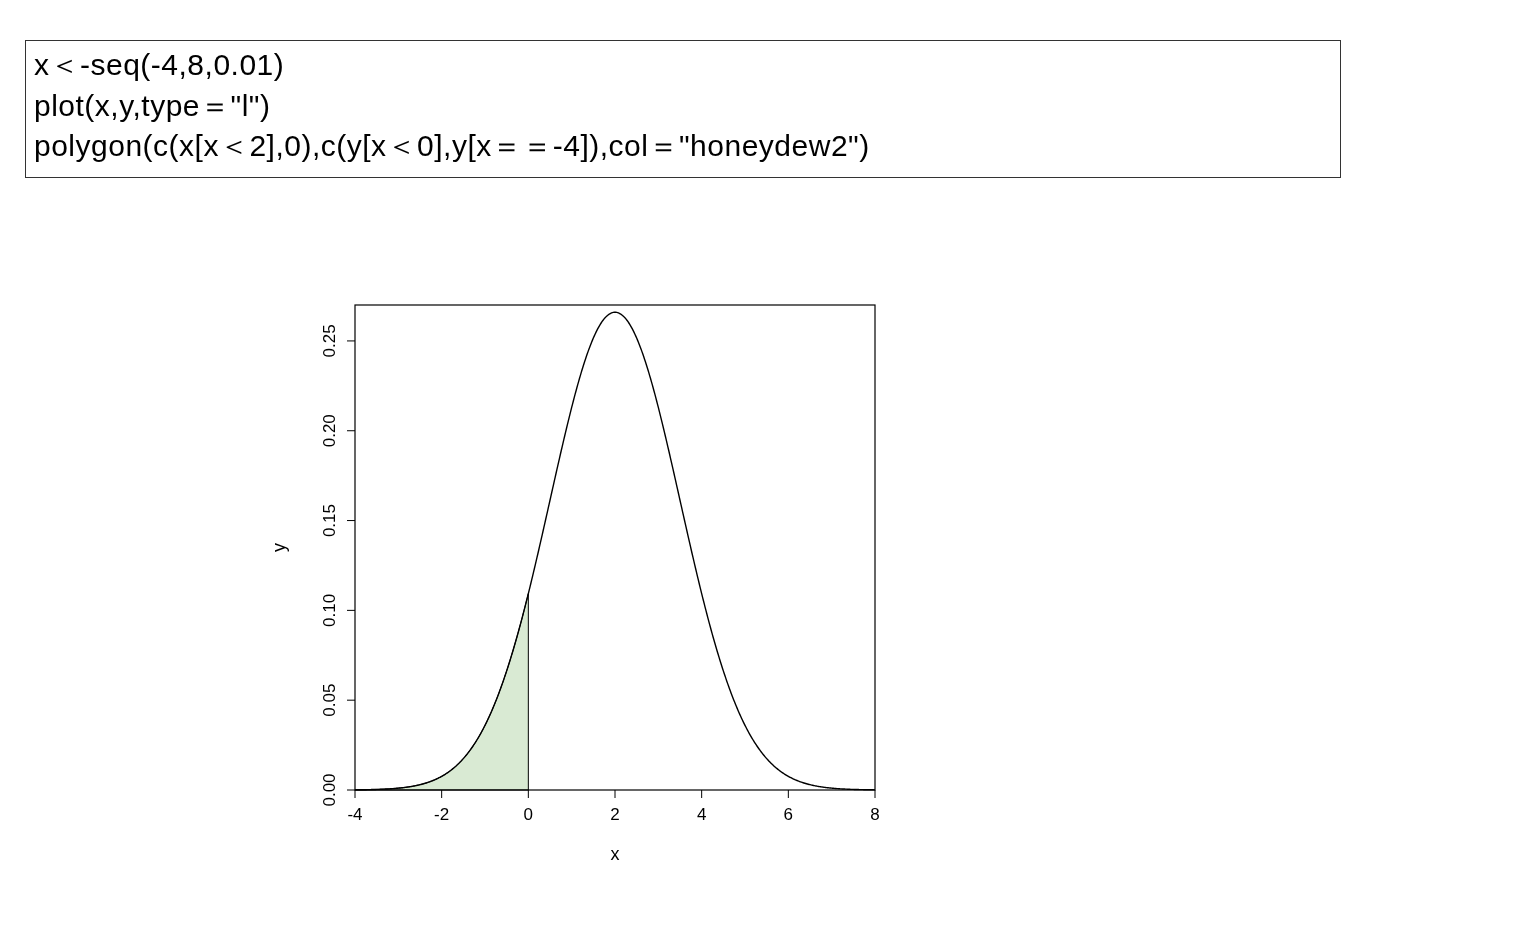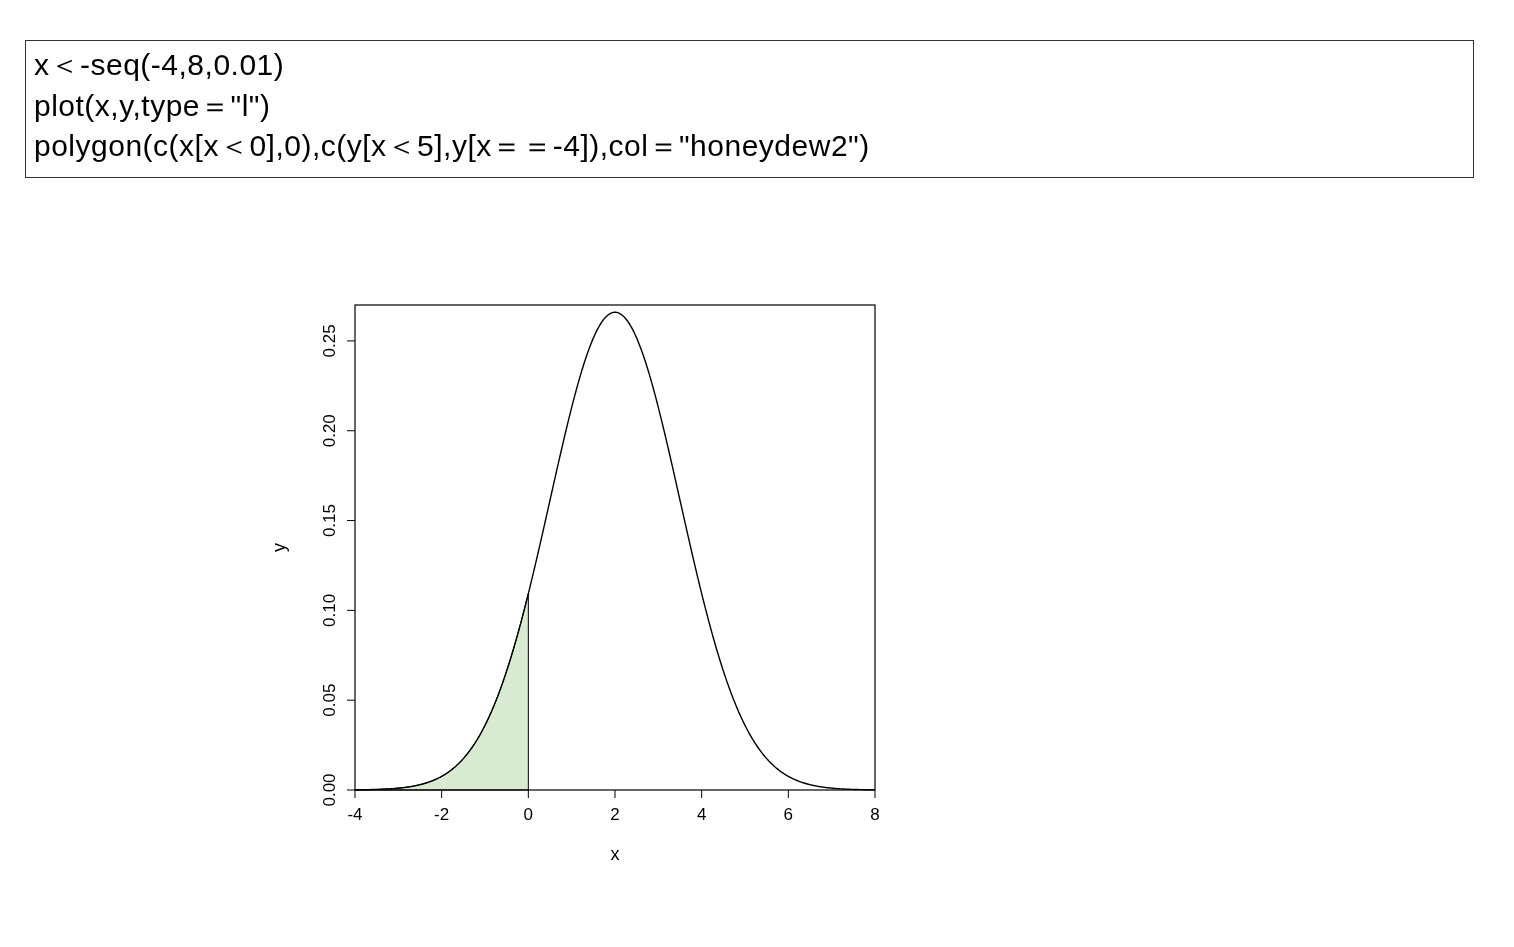--- a/index.html
+++ b/index.html
@@ -9,21 +9,21 @@
     height: 947px;
     background: #fff;
     font-family: Arial, Helvetica, sans-serif;
     color: #000;
     position: relative;
   }
   .code-box {
     position: absolute;
     left: 25px;
     top: 40px;
-    width: 1449px;
+    width: 1316px;
     border: 1px solid #333;
     padding: 4px 8px 10px 8px;
     box-sizing: border-box;
   }
   .code-box .line {
     font-size: 30px;
     letter-spacing: 0.5px;
     line-height: 1.35;
     white-space: pre;
   }
@@ -45,21 +45,21 @@
     fill: #000;
     font-family: Arial, Helvetica, sans-serif;
   }
 </style>
 </head>
 <body>
 
 <div class="code-box">
   <div class="line">x＜-seq(-4,8,0.01)</div>
   <div class="line">plot(x,y,type＝"l")</div>
-  <div class="line">polygon(c(x[x＜0],0),c(y[x＜5],y[x＝＝-4]),col＝"honeydew2")</div>
+  <div class="line">polygon(c(x[x＜2],0),c(y[x＜0],y[x＝＝-4]),col＝"honeydew2")</div>
 </div>
 
 <div class="plot-wrap">
   <svg id="plot-svg" width="700" height="640">
       <polygon points="95,500 95,499.839734174084 95.86666666666667,499.83096964857396 96.73333333333333,499.8217575040944 97.60000000000001,499.81207670982275 98.46666666666667,499.8019053474398 99.33333333333334,499.7912205789347 100.2,499.7799986135032 101.06666666666668,499.7682146735273 101.93333333333334,499.7558429596231 102.80000000000001,499.7428566147465 103.66666666666667,499.7292276873437 104.53333333333335,499.714927093538 105.4,499.6999245783406 106.26666666666668,499.68418867587843 107.13333333333334,499.66768666862936 108.00000000000001,499.6503845456571 108.86666666666667,499.63224695983985 109.73333333333335,499.61323718408573 110.60000000000001,499.59331706653194 111.46666666666668,499.57244698472164 112.33333333333334,499.5505857987579 113.20000000000002,499.527690803432 114.06666666666669,499.50371767932626 114.93333333333335,499.4786204428926 115.80000000000001,499.4523513955086 116.66666666666669,499.4248610715158 117.53333333333336,499.39609818524485 118.40000000000002,499.36600957703445 119.2666666666667,499.3345401582528 120.13333333333335,499.30163285533206 121.00000000000003,499.26722855282674 121.86666666666669,499.23126603551117 122.73333333333335,499.19368192953084 123.60000000000002,499.15441064262546 124.4666666666667,499.1133843034438 125.33333333333336,499.07053269997203 126.20000000000003,499.02578321709956 127.06666666666669,498.97906077334864 127.93333333333337,498.9302877567967 128.80000000000004,498.87938396022264 129.66666666666669,498.82626651550976 130.53333333333336,498.77084982734254 131.40000000000003,498.71304550623563 132.2666666666667,498.6527623009363 133.13333333333338,498.5899060302443 134.00000000000003,498.5243795142977 134.8666666666667,498.4560825053723 135.73333333333338,498.3849116182492 136.60000000000002,498.310760260206 137.4666666666667,498.2335185606903 138.33333333333337,498.1530733007378 139.20000000000005,498.0693078422002 140.06666666666672,497.9821020568515 140.9333333333334,497.8913322554441 141.80000000000004,497.79687111679067 142.6666666666667,497.6985876169488 143.5333333333334,497.59634695859216 144.40000000000003,497.4900105006516 145.2666666666667,497.3794356883164 146.13333333333338,497.2644759834872 147.00000000000006,497.1449807957767 147.8666666666667,497.02079541415685 148.73333333333338,496.89176093935697 149.60000000000005,496.7577142171167 150.4666666666667,496.6184877724063 151.33333333333337,496.4739097447261 152.20000000000005,496.323803824603 153.06666666666672,496.16798919140376 153.9333333333334,496.0062804525905 154.80000000000007,495.83848758454405 155.6666666666667,495.664415875088 156.5333333333334,495.483865867846 157.40000000000006,495.29663330857153 158.2666666666667,495.10250909358973 159.13333333333338,494.9012792204962 160.00000000000006,494.6927247412594 160.86666666666673,494.4766217178779 161.7333333333334,494.252741180744 162.60000000000008,494.0208490898716 163.46666666666673,493.7807062991455 164.33333333333337,493.53206852375484 165.20000000000005,493.2746863109738 166.06666666666672,493.0083050144552 166.9333333333334,492.73266477220733 167.80000000000007,492.4475004884223 168.66666666666674,492.1525418193295 169.5333333333334,491.84751316324804 170.40000000000006,491.5321336550137 171.26666666666674,491.20611716495665 172.13333333333338,490.86917230260894 173.00000000000006,490.52100242532026 173.86666666666673,490.1613056519613 174.7333333333334,489.78977488189474 175.60000000000008,489.4060978193949 176.46666666666675,489.00995700369504 177.3333333333334,488.6010298448431 178.20000000000007,488.1789886655449 179.06666666666675,487.743500749173 179.9333333333334,487.29422839411853 180.80000000000007,486.8308289746624 181.66666666666674,486.35295500853886 182.53333333333342,485.86025423136397 183.4000000000001,485.3523696780992 184.26666666666677,484.8289397717149 185.1333333333334,484.28959841922 186.00000000000009,483.7339751152159 186.86666666666676,483.1616950531327 187.7333333333334,482.5723792442987 188.60000000000008,481.9656446449924 189.46666666666675,481.3411042916189 190.33333333333343,480.6983674441487 191.2000000000001,480.03703973795103 192.06666666666678,479.3567233441474 192.93333333333342,478.6570171386051 193.80000000000007,477.93751687968364 194.66666666666674,477.19781539483847 195.53333333333342,476.43750277618165 196.4000000000001,475.6561665850875 197.26666666666677,474.85339206592596 198.13333333333344,474.0287623689954 199.00000000000009,473.1818587827189 199.86666666666676,472.31226097515724 200.7333333333334,471.4195472448824 201.60000000000008,470.50329478124553 202.46666666666675,469.56307993406097 203.33333333333343,468.59847849271813 204.2000000000001,467.6090659747217 205.06666666666678,466.5944179236465 205.93333333333342,465.5541102164843 206.8000000000001,464.4877193803443 207.66666666666677,463.39482291845803 208.53333333333342,462.2749996454248 209.4000000000001,461.12783003162144 210.26666666666677,459.9528965566839 211.13333333333344,458.74978407195795 212.0000000000001,457.5180801717968 212.8666666666668,456.25737557357235 213.73333333333343,454.967264506251 214.6000000000001,453.6473451073678 215.46666666666678,452.29721982821934 216.33333333333343,450.91649584707943 217.2000000000001,449.50478549022546 218.06666666666678,448.061706660547 218.93333333333345,446.5868832734924 219.80000000000013,445.0799457000945 220.6666666666668,443.54053121679556 221.53333333333345,441.9682844617804 222.40000000000012,440.36285789750764 223.2666666666668,438.7239122791107 224.13333333333344,437.05111712832803 225.0000000000001,435.34415121260173 225.86666666666676,433.6027030289682 226.73333333333346,431.8264712923506 227.6000000000001,430.0151654278418 228.46666666666678,428.16850606655635 229.33333333333346,426.28622554460856 230.20000000000013,424.36806840476186 231.06666666666678,422.4137919002777 231.93333333333345,420.42316650047735 232.80000000000013,418.39597639751423 233.66666666666677,416.332020013842 234.53333333333347,414.2311105098471 235.40000000000012,412.09307629110197 236.2666666666668,409.9177615146815 237.13333333333347,407.7050265939735 238.0000000000001,405.45474870139805 238.8666666666668,403.1668222684446 239.73333333333346,400.84115948241845 240.60000000000014,398.47769077928166 241.46666666666678,396.07636533196103 242.33333333333348,393.6371515334884 243.20000000000013,391.16003747432757 244.06666666666678,388.6450314132362 244.93333333333348,386.09216224100254 245.80000000000013,383.50147993639035 246.6666666666668,380.8730560136215 247.53333333333347,378.2069839607178 248.40000000000015,375.5033796680227 249.2666666666668,372.76238184621894 250.13333333333347,369.9841524331558 251.00000000000014,367.16887698879964 251.8666666666668,364.3167650776197 252.7333333333335,361.42805063772346 253.60000000000014,358.5029923360553 254.4666666666668,355.5418739089789 255.33333333333348,352.54500448756244 256.20000000000016,349.51271890689395 257.06666666666683,346.4453779987616 257.9333333333335,343.34336886703466 258.8000000000002,340.2071051450955 259.6666666666668,337.0370272346788 260.53333333333353,333.83360252548493 261.40000000000015,330.5973255949456 262.26666666666677,327.3287183875343 263.1333333333335,324.0283303730252 264.0000000000001,320.69673868311975 264.8666666666668,317.33454822587873 265.73333333333346,313.9423917774097 266.60000000000014,310.52093005028144 267.4666666666668,307.07085173815756 268.3333333333335,303.5928735361552 268.3333333333333,500" fill="#d9ead3" stroke="#000" stroke-width="1"></polygon>
       <path d="M95 499.839734174084 L95.86666666666667 499.83096964857396 L96.73333333333333 499.8217575040944 L97.60000000000001 499.81207670982275 L98.46666666666667 499.8019053474398 L99.33333333333334 499.7912205789347 L100.2 499.7799986135032 L101.06666666666668 499.7682146735273 L101.93333333333334 499.7558429596231 L102.80000000000001 499.7428566147465 L103.66666666666667 499.7292276873437 L104.53333333333335 499.714927093538 L105.4 499.6999245783406 L106.26666666666668 499.68418867587843 L107.13333333333334 499.66768666862936 L108.00000000000001 499.6503845456571 L108.86666666666667 499.63224695983985 L109.73333333333335 499.61323718408573 L110.60000000000001 499.59331706653194 L111.46666666666668 499.57244698472164 L112.33333333333334 499.5505857987579 L113.20000000000002 499.527690803432 L114.06666666666669 499.50371767932626 L114.93333333333335 499.4786204428926 L115.80000000000001 499.4523513955086 L116.66666666666669 499.4248610715158 L117.53333333333336 499.39609818524485 L118.40000000000002 499.36600957703445 L119.2666666666667 499.3345401582528 L120.13333333333335 499.30163285533206 L121.00000000000003 499.26722855282674 L121.86666666666669 499.23126603551117 L122.73333333333335 499.19368192953084 L123.60000000000002 499.15441064262546 L124.4666666666667 499.1133843034438 L125.33333333333336 499.07053269997203 L126.20000000000003 499.02578321709956 L127.06666666666669 498.97906077334864 L127.93333333333337 498.9302877567967 L128.80000000000004 498.87938396022264 L129.66666666666669 498.82626651550976 L130.53333333333336 498.77084982734254 L131.40000000000003 498.71304550623563 L132.2666666666667 498.6527623009363 L133.13333333333338 498.5899060302443 L134.00000000000003 498.5243795142977 L134.8666666666667 498.4560825053723 L135.73333333333338 498.3849116182492 L136.60000000000002 498.310760260206 L137.4666666666667 498.2335185606903 L138.33333333333337 498.1530733007378 L139.20000000000005 498.0693078422002 L140.06666666666672 497.9821020568515 L140.9333333333334 497.8913322554441 L141.80000000000004 497.79687111679067 L142.6666666666667 497.6985876169488 L143.5333333333334 497.59634695859216 L144.40000000000003 497.4900105006516 L145.2666666666667 497.3794356883164 L146.13333333333338 497.2644759834872 L147.00000000000006 497.1449807957767 L147.8666666666667 497.02079541415685 L148.73333333333338 496.89176093935697 L149.60000000000005 496.7577142171167 L150.4666666666667 496.6184877724063 L151.33333333333337 496.4739097447261 L152.20000000000005 496.323803824603 L153.06666666666672 496.16798919140376 L153.9333333333334 496.0062804525905 L154.80000000000007 495.83848758454405 L155.6666666666667 495.664415875088 L156.5333333333334 495.483865867846 L157.40000000000006 495.29663330857153 L158.2666666666667 495.10250909358973 L159.13333333333338 494.9012792204962 L160.00000000000006 494.6927247412594 L160.86666666666673 494.4766217178779 L161.7333333333334 494.252741180744 L162.60000000000008 494.0208490898716 L163.46666666666673 493.7807062991455 L164.33333333333337 493.53206852375484 L165.20000000000005 493.2746863109738 L166.06666666666672 493.0083050144552 L166.9333333333334 492.73266477220733 L167.80000000000007 492.4475004884223 L168.66666666666674 492.1525418193295 L169.5333333333334 491.84751316324804 L170.40000000000006 491.5321336550137 L171.26666666666674 491.20611716495665 L172.13333333333338 490.86917230260894 L173.00000000000006 490.52100242532026 L173.86666666666673 490.1613056519613 L174.7333333333334 489.78977488189474 L175.60000000000008 489.4060978193949 L176.46666666666675 489.00995700369504 L177.3333333333334 488.6010298448431 L178.20000000000007 488.1789886655449 L179.06666666666675 487.743500749173 L179.9333333333334 487.29422839411853 L180.80000000000007 486.8308289746624 L181.66666666666674 486.35295500853886 L182.53333333333342 485.86025423136397 L183.4000000000001 485.3523696780992 L184.26666666666677 484.8289397717149 L185.1333333333334 484.28959841922 L186.00000000000009 483.7339751152159 L186.86666666666676 483.1616950531327 L187.7333333333334 482.5723792442987 L188.60000000000008 481.9656446449924 L189.46666666666675 481.3411042916189 L190.33333333333343 480.6983674441487 L191.2000000000001 480.03703973795103 L192.06666666666678 479.3567233441474 L192.93333333333342 478.6570171386051 L193.80000000000007 477.93751687968364 L194.66666666666674 477.19781539483847 L195.53333333333342 476.43750277618165 L196.4000000000001 475.6561665850875 L197.26666666666677 474.85339206592596 L198.13333333333344 474.0287623689954 L199.00000000000009 473.1818587827189 L199.86666666666676 472.31226097515724 L200.7333333333334 471.4195472448824 L201.60000000000008 470.50329478124553 L202.46666666666675 469.56307993406097 L203.33333333333343 468.59847849271813 L204.2000000000001 467.6090659747217 L205.06666666666678 466.5944179236465 L205.93333333333342 465.5541102164843 L206.8000000000001 464.4877193803443 L207.66666666666677 463.39482291845803 L208.53333333333342 462.2749996454248 L209.4000000000001 461.12783003162144 L210.26666666666677 459.9528965566839 L211.13333333333344 458.74978407195795 L212.0000000000001 457.5180801717968 L212.8666666666668 456.25737557357235 L213.73333333333343 454.967264506251 L214.6000000000001 453.6473451073678 L215.46666666666678 452.29721982821934 L216.33333333333343 450.91649584707943 L217.2000000000001 449.50478549022546 L218.06666666666678 448.061706660547 L218.93333333333345 446.5868832734924 L219.80000000000013 445.0799457000945 L220.6666666666668 443.54053121679556 L221.53333333333345 441.9682844617804 L222.40000000000012 440.36285789750764 L223.2666666666668 438.7239122791107 L224.13333333333344 437.05111712832803 L225.0000000000001 435.34415121260173 L225.86666666666676 433.6027030289682 L226.73333333333346 431.8264712923506 L227.6000000000001 430.0151654278418 L228.46666666666678 428.16850606655635 L229.33333333333346 426.28622554460856 L230.20000000000013 424.36806840476186 L231.06666666666678 422.4137919002777 L231.93333333333345 420.42316650047735 L232.80000000000013 418.39597639751423 L233.66666666666677 416.332020013842 L234.53333333333347 414.2311105098471 L235.40000000000012 412.09307629110197 L236.2666666666668 409.9177615146815 L237.13333333333347 407.7050265939735 L238.0000000000001 405.45474870139805 L238.8666666666668 403.1668222684446 L239.73333333333346 400.84115948241845 L240.60000000000014 398.47769077928166 L241.46666666666678 396.07636533196103 L242.33333333333348 393.6371515334884 L243.20000000000013 391.16003747432757 L244.06666666666678 388.6450314132362 L244.93333333333348 386.09216224100254 L245.80000000000013 383.50147993639035 L246.6666666666668 380.8730560136215 L247.53333333333347 378.2069839607178 L248.40000000000015 375.5033796680227 L249.2666666666668 372.76238184621894 L250.13333333333347 369.9841524331558 L251.00000000000014 367.16887698879964 L251.8666666666668 364.3167650776197 L252.7333333333335 361.42805063772346 L253.60000000000014 358.5029923360553 L254.4666666666668 355.5418739089789 L255.33333333333348 352.54500448756244 L256.20000000000016 349.51271890689395 L257.06666666666683 346.4453779987616 L257.9333333333335 343.34336886703466 L258.8000000000002 340.2071051450955 L259.6666666666668 337.0370272346788 L260.53333333333353 333.83360252548493 L261.40000000000015 330.5973255949456 L262.26666666666677 327.3287183875343 L263.1333333333335 324.0283303730252 L264.0000000000001 320.69673868311975 L264.8666666666668 317.33454822587873 L265.73333333333346 313.9423917774097 L266.60000000000014 310.52093005028144 L267.4666666666668 307.07085173815756 L268.3333333333335 303.5928735361552 L269.20000000000016 300.0877401364656 L270.06666666666683 296.5562241987863 L270.9333333333335 292.99912629514637 L271.8000000000002 289.41727482872466 L272.66666666666686 285.8115259262904 L273.53333333333353 282.18276330391956 L274.4000000000001 278.53189810567085 L275.2666666666668 274.85986871492963 L276.13333333333344 271.1676405381611 L277.0000000000001 267.4562057608431 L277.8666666666668 263.7265830753781 L278.73333333333346 259.9798173808191 L279.60000000000014 256.21697945427513 L280.4666666666668 252.43916559389353 L281.3333333333335 248.64749723335427 L282.20000000000016 244.8431205278434 L283.06666666666683 241.02720591150722 L283.93333333333345 237.20094762642879 L284.8000000000002 233.36556322319893 L285.6666666666668 229.52229303319598 L286.5333333333335 225.67239961272116 L287.40000000000015 221.81716715917804 L288.2666666666668 217.95790089951896 L289.13333333333344 214.09592645121995 L290.0000000000001 210.23258915608687 L290.8666666666668 206.3692533872283 L291.73333333333346 202.50730182957398 L292.60000000000014 198.64813473435294 L293.4666666666668 194.79316914798466 L294.3333333333335 190.94383811587522 L295.20000000000016 187.1015898616455 L296.06666666666683 183.26788694236137 L296.9333333333335 179.44420538036644 L297.8000000000002 175.63203377236 L298.66666666666686 171.8328723763973 L299.5333333333335 168.0482321775251 L300.40000000000015 164.2796339327994 L301.2666666666668 160.52860719647043 L302.1333333333335 156.79668932615067 L303.0000000000001 153.08542447081624 L303.86666666666684 149.39636254152254 L304.73333333333346 145.73105816575094 L305.60000000000014 142.09106962632745 L306.4666666666668 138.47795778588903 L307.3333333333335 134.89328499789843 L308.20000000000016 131.33861400523716 L309.06666666666683 127.8155068274312 L309.9333333333335 124.32552363759072 L310.8000000000002 120.87022163016479 L311.66666666666686 117.45115388063931 L312.53333333333353 114.06986819832218 L313.4000000000002 110.72790597338246 L314.2666666666669 107.42680101932655 L315.13333333333344 104.1680784121105 L316.00000000000017 100.95325332710348 L316.8666666666668 97.78382987512947 L317.7333333333335 94.66129993882527 L318.60000000000014 91.58714201056483 L319.46666666666687 88.56282003320553 L320.3333333333335 85.58978224491892 L321.20000000000016 82.66946002937567 L322.06666666666683 79.80326677255238 L322.9333333333335 76.99259672743364 L323.8000000000002 74.23882388787945 L324.66666666666686 71.54330087292556 L325.53333333333353 68.90735782278051 L326.4000000000002 66.33230130777793 L327.2666666666668 63.8194132515311 L328.13333333333355 61.36994986953101 L329.00000000000017 58.98514062441478 L329.8666666666669 56.66618719911793 L330.73333333333346 54.41426248911023 L331.6000000000002 52.23050961489514 L332.4666666666668 50.11604095593708 L333.3333333333335 48.071937207155884 L334.20000000000016 46.09924645910991 L335.06666666666683 44.19898330296189 L335.9333333333335 42.37212796129694 L336.8000000000002 40.61962544583395 L337.66666666666686 38.94238474304467 L338.53333333333353 37.34127802866067 L339.4000000000002 35.81713991201974 L340.2666666666669 34.37076671116654 L341.1333333333335 33.00291575959005 L342.0000000000002 31.714304745441382 L342.86666666666684 30.505611084040652 L343.7333333333336 29.377471324437863 L344.6000000000002 28.33048059075952 L345.46666666666687 27.365192059023798 L346.3333333333335 26.482116470070025 L347.20000000000016 25.681721679201814 L348.06666666666683 24.964432243101328 L348.9333333333335 24.330629044523334 L349.8000000000002 23.780648955233687 L350.66666666666686 23.31478453761264 L351.53333333333353 22.933283785288495 L352.4000000000002 22.636349903127325 L353.2666666666669 22.42414112684935 L354.13333333333355 22.296770582498766 L355.00000000000017 22.254306185938617 L355.86666666666684 22.296770582498766 L356.7333333333335 22.424141126849406 L357.6000000000002 22.636349903127382 L358.46666666666687 22.933283785288722 L359.33333333333354 23.314784537612866 L360.20000000000016 23.780648955233914 L361.0666666666669 24.330629044523505 L361.93333333333356 24.964432243101726 L362.80000000000024 25.6817216792021 L363.66666666666686 26.48211647007031 L364.5333333333335 27.365192059024253 L365.4000000000002 28.33048059075992 L366.2666666666669 29.377471324438318 L367.13333333333355 30.505611084041163 L368.00000000000017 31.71430474544195 L368.86666666666684 33.002915759590564 L369.7333333333336 34.370766711167164 L370.6000000000002 35.81713991202042 L371.46666666666687 37.34127802866146 L372.33333333333354 38.942384743045466 L373.2000000000003 40.6196254458348 L374.0666666666669 42.372127961297736 L374.9333333333335 44.1989833029628 L375.8000000000002 46.09924645911076 L376.66666666666686 48.07193720715679 L377.5333333333336 50.116040955938104 L378.4000000000002 52.23050961489611 L379.2666666666669 54.41426248911125 L380.13333333333355 56.66618719911895 L381.00000000000017 58.985140624415806 L381.8666666666669 61.36994986953215 L382.7333333333336 63.81941325153224 L383.60000000000025 66.33230130777906 L384.46666666666687 68.90735782278165 L385.33333333333354 71.54330087292675 L386.2000000000002 74.2388238878807 L387.0666666666669 76.99259672743489 L387.93333333333356 79.80326677255363 L388.8000000000002 82.66946002937686 L389.6666666666669 85.58978224492023 L390.5333333333336 88.56282003320683 L391.4000000000002 91.5871420105662 L392.2666666666669 94.66129993882663 L393.13333333333355 97.78382987513089 L394.0000000000003 100.95325332710502 L394.8666666666669 104.16807841211192 L395.7333333333335 107.42680101932808 L396.6000000000002 110.727905973384 L397.4666666666669 114.06986819832366 L398.3333333333336 117.45115388064079 L399.2000000000002 120.87022163016633 L400.0666666666669 124.32552363759225 L400.93333333333356 127.8155068274329 L401.80000000000024 131.3386140052388 L402.6666666666669 134.8932849979002 L403.5333333333336 138.47795778589074 L404.40000000000026 142.0910696263291 L405.2666666666669 145.7310581657527 L406.13333333333355 149.39636254152424 L407.0000000000002 153.085424470818 L407.8666666666669 156.79668932615255 L408.7333333333336 160.52860719647208 L409.60000000000025 164.27963393280112 L410.4666666666669 168.04823217752687 L411.3333333333336 171.8328723763991 L412.2000000000002 175.6320337723617 L413.0666666666669 179.4442053803682 L413.9333333333336 183.26788694236325 L414.8000000000003 187.1015898616473 L415.6666666666669 190.94383811587699 L416.53333333333353 194.79316914798642 L417.4000000000002 198.64813473435476 L418.26666666666694 202.50730182957574 L419.1333333333336 206.36925338723006 L420.0000000000002 210.23258915608875 L420.8666666666669 214.09592645122177 L421.7333333333336 217.95790089952072 L422.60000000000025 221.81716715917986 L423.4666666666669 225.67239961272293 L424.3333333333336 229.5222930331978 L425.2000000000003 233.36556322320075 L426.06666666666695 237.20094762643055 L426.93333333333356 241.027205911509 L427.80000000000024 244.84312052784514 L428.6666666666669 248.64749723335606 L429.5333333333336 252.43916559389527 L430.40000000000026 256.2169794542769 L431.26666666666694 259.9798173808208 L432.1333333333336 263.72658307537984 L433.0000000000002 267.45620576084485 L433.8666666666669 271.1676405381629 L434.73333333333363 274.85986871493134 L435.6000000000003 278.53189810567255 L436.4666666666669 282.18276330392126 L437.33333333333354 285.8115259262921 L438.2000000000003 289.41727482872636 L439.06666666666695 292.99912629514813 L439.9333333333336 296.55622419878796 L440.80000000000024 300.08774013646723 L441.66666666666697 303.59287353615684 L442.53333333333364 307.07085173815904 L443.40000000000026 310.52093005028297 L444.26666666666694 313.9423917774111 L445.13333333333355 317.3345482258801 L446.00000000000017 320.6967386831211 L446.8666666666669 324.02833037302634 L447.7333333333335 327.3287183875354 L448.60000000000014 330.5973255949466 L449.4666666666668 333.83360252548584 L450.3333333333335 337.03702723467967 L451.2000000000001 340.2071051450963 L452.0666666666668 343.34336886703534 L452.9333333333334 346.44537799876224 L453.8 349.5127189068945 L454.66666666666674 352.5450044875629 L455.53333333333336 355.54187390897937 L456.4 358.5029923360556 L457.26666666666665 361.4280506377237 L458.13333333333327 364.31676507761995 L458.99999999999994 367.1688769887998 L459.8666666666666 369.9841524331559 L460.73333333333323 372.76238184621894 L461.59999999999985 375.50337966802266 L462.4666666666665 378.20698396071765 L463.3333333333332 380.8730560136213 L464.1999999999998 383.5014799363902 L465.0666666666665 386.09216224100226 L465.9333333333331 388.64503141323587 L466.7999999999997 391.16003747432717 L467.66666666666646 393.63715153348795 L468.5333333333331 396.0763653319606 L469.3999999999997 398.47769077928115 L470.26666666666637 400.8411594824179 L471.133333333333 403.166822268444 L471.99999999999966 405.45474870139736 L472.86666666666633 407.7050265939728 L473.73333333333295 409.9177615146808 L474.59999999999957 412.09307629110117 L475.4666666666663 414.2311105098463 L476.3333333333329 416.3320200138412 L477.19999999999953 418.3959763975134 L478.0666666666662 420.42316650047644 L478.9333333333328 422.4137919002768 L479.7999999999995 424.3680684047609 L480.6666666666662 426.2862255446076 L481.5333333333328 428.1685060665554 L482.3999999999994 430.0151654278408 L483.2666666666661 431.8264712923496 L484.13333333333276 433.6027030289672 L484.9999999999994 435.34415121260065 L485.86666666666605 437.05111712832695 L486.73333333333267 438.7239122791096 L487.5999999999993 440.3628578975065 L488.466666666666 441.9682844617793 L489.33333333333263 443.5405312167944 L490.19999999999925 445.0799457000934 L491.0666666666659 446.58688327349125 L491.9333333333326 448.0617066605458 L492.7999999999992 449.50478549022426 L493.6666666666659 450.91649584707824 L494.5333333333325 452.29721982821815 L495.3999999999991 453.6473451073666 L496.26666666666586 454.9672645062498 L497.1333333333325 456.25737557357115 L497.9999999999991 457.51808017179553 L498.86666666666576 458.7497840719568 L499.7333333333324 459.95289655668273 L500.59999999999906 461.12783003162025 L501.46666666666573 462.2749996454237 L502.33333333333235 463.39482291845684 L503.19999999999897 464.4877193803431 L504.06666666666564 465.55411021648314 L504.9333333333323 466.5944179236453 L505.79999999999893 467.6090659747205 L506.6666666666656 468.598478492717 L507.5333333333322 469.56307993405983 L508.39999999999884 470.5032947812444 L509.26666666666557 471.4195472448813 L510.1333333333322 472.3122609751561 L510.9999999999988 473.18185878271777 L511.8666666666655 474.0287623689943 L512.7333333333321 474.8533920659249 L513.5999999999988 475.65616658508645 L514.4666666666654 476.43750277618057 L515.3333333333321 477.19781539483745 L516.1999999999987 477.93751687968256 L517.0666666666655 478.6570171386041 L517.933333333332 479.35672334414636 L518.7999999999986 480.03703973795 L519.6666666666654 480.6983674441477 L520.5333333333319 481.3411042916179 L521.3999999999986 481.9656446449914 L522.2666666666653 482.57237924429774 L523.1333333333318 483.1616950531318 L523.9999999999985 483.733975115215 L524.8666666666652 484.2895984192191 L525.7333333333319 484.82893977171403 L526.5999999999985 485.3523696780983 L527.4666666666651 485.8602542313631 L528.3333333333318 486.352955008538 L529.1999999999985 486.8308289746616 L530.0666666666651 487.29422839411774 L530.9333333333318 487.7435007491722 L531.7999999999984 488.1789886655441 L532.666666666665 488.60102984484234 L533.5333333333317 489.00995700369424 L534.3999999999983 489.4060978193942 L535.2666666666651 489.789774881894 L536.1333333333316 490.16130565196056 L536.9999999999982 490.5210024253196 L537.866666666665 490.86917230260826 L538.7333333333315 491.20611716495597 L539.5999999999982 491.53213365501307 L540.4666666666649 491.8475131632474 L541.3333333333314 492.15254181932886 L542.1999999999982 492.44750048842167 L543.0666666666648 492.7326647722067 L543.9333333333315 493.0083050144546 L544.7999999999981 493.2746863109732 L545.6666666666647 493.53206852375433 L546.5333333333315 493.7807062991449 L547.399999999998 494.02084908987104 L548.2666666666647 494.2527411807435 L549.1333333333314 494.47662171787744 L549.999999999998 494.6927247412589 L550.8666666666647 494.90127922049567 L551.7333333333313 495.1025090935893 L552.5999999999979 495.2966333085711 L553.4666666666647 495.48386586784557 L554.3333333333312 495.66441587508757 L555.1999999999979 495.83848758454366 L556.0666666666646 496.0062804525901 L556.9333333333311 496.16798919140336 L557.7999999999978 496.3238038246026 L558.6666666666645 496.47390974472574 L559.5333333333311 496.6184877724059 L560.3999999999978 496.75771421711636 L561.2666666666644 496.89176093935663 L562.133333333331 497.02079541415657 L562.9999999999977 497.14498079577635 L563.8666666666644 497.26447598348693 L564.7333333333311 497.3794356883161 L565.5999999999976 497.4900105006513 L566.4666666666643 497.5963469585919 L567.333333333331 497.69858761694854 L568.1999999999975 497.7968711167904 L569.0666666666643 497.8913322554439 L569.9333333333309 497.98210205685126 L570.7999999999975 498.0693078422 L571.6666666666642 498.15307330073756 L572.5333333333308 498.2335185606901 L573.3999999999975 498.31076026020577 L574.2666666666642 498.38491161824896 L575.1333333333308 498.45608250537214 L575.9999999999975 498.52437951429755 L576.8666666666641 498.5899060302441 L577.7333333333307 498.65276230093605 L578.5999999999974 498.71304550623546 L579.4666666666641 498.7708498273424 L580.3333333333308 498.8262665155096 L581.1999999999973 498.87938396022247 L582.066666666664 498.93028775679653 L582.9333333333307 498.97906077334846 L583.7999999999972 499.02578321709944 L584.666666666664 499.0705326999719 L585.5333333333306 499.11338430344364 L586.3999999999971 499.1544106426253 L587.2666666666639 499.1936819295307 L588.1333333333305 499.23126603551106 L588.9999999999972 499.2672285528266 L589.8666666666638 499.30163285533195 L590.7333333333304 499.3345401582527 L591.5999999999971 499.36600957703433 L592.4666666666637 499.3960981852448 L593.3333333333304 499.4248610715157 L594.1999999999971 499.45235139550846 L595.0666666666637 499.47862044289246 L595.9333333333303 499.5037176793262 L596.799999999997 499.52769080343194 L597.6666666666637 499.5505857987578 L598.5333333333303 499.5724469847216 L599.3999999999969 499.5933170665318 L600.2666666666637 499.6132371840857 L601.1333333333303 499.63224695983973 L601.9999999999968 499.65038454565706 L602.8666666666636 499.6676866686293 L603.7333333333302 499.6841886758784 L604.5999999999968 499.69992457834053 L605.4666666666635 499.71492709353794 L606.3333333333301 499.72922768734367 L607.1999999999967 499.7428566147464 L608.0666666666634 499.75584295962307 L608.9333333333301 499.76821467352727 L609.7999999999967 499.7799986135032 L610.6666666666634 499.79122057893466 L611.53333333333 499.80190534743974 L612.3999999999967 499.8120767098227 L613.2666666666634 499.8217575040944 L614.1333333333299 499.8309696485739 L614.9999999999966 499.839734174084 " fill="none" stroke="#000000" stroke-width="1.4"></path>
       <rect x="95" y="15" width="520" height="485" fill="none" stroke="#000000" stroke-width="1.2"></rect>
       <line x1="95" y1="500" x2="95" y2="508" stroke="#000" stroke-width="1"></line>
       <text x="95" y="530" text-anchor="middle" class="tick-label">-4</text>
       <line x1="181.66666666666666" y1="500" x2="181.66666666666666" y2="508" stroke="#000" stroke-width="1"></line>

